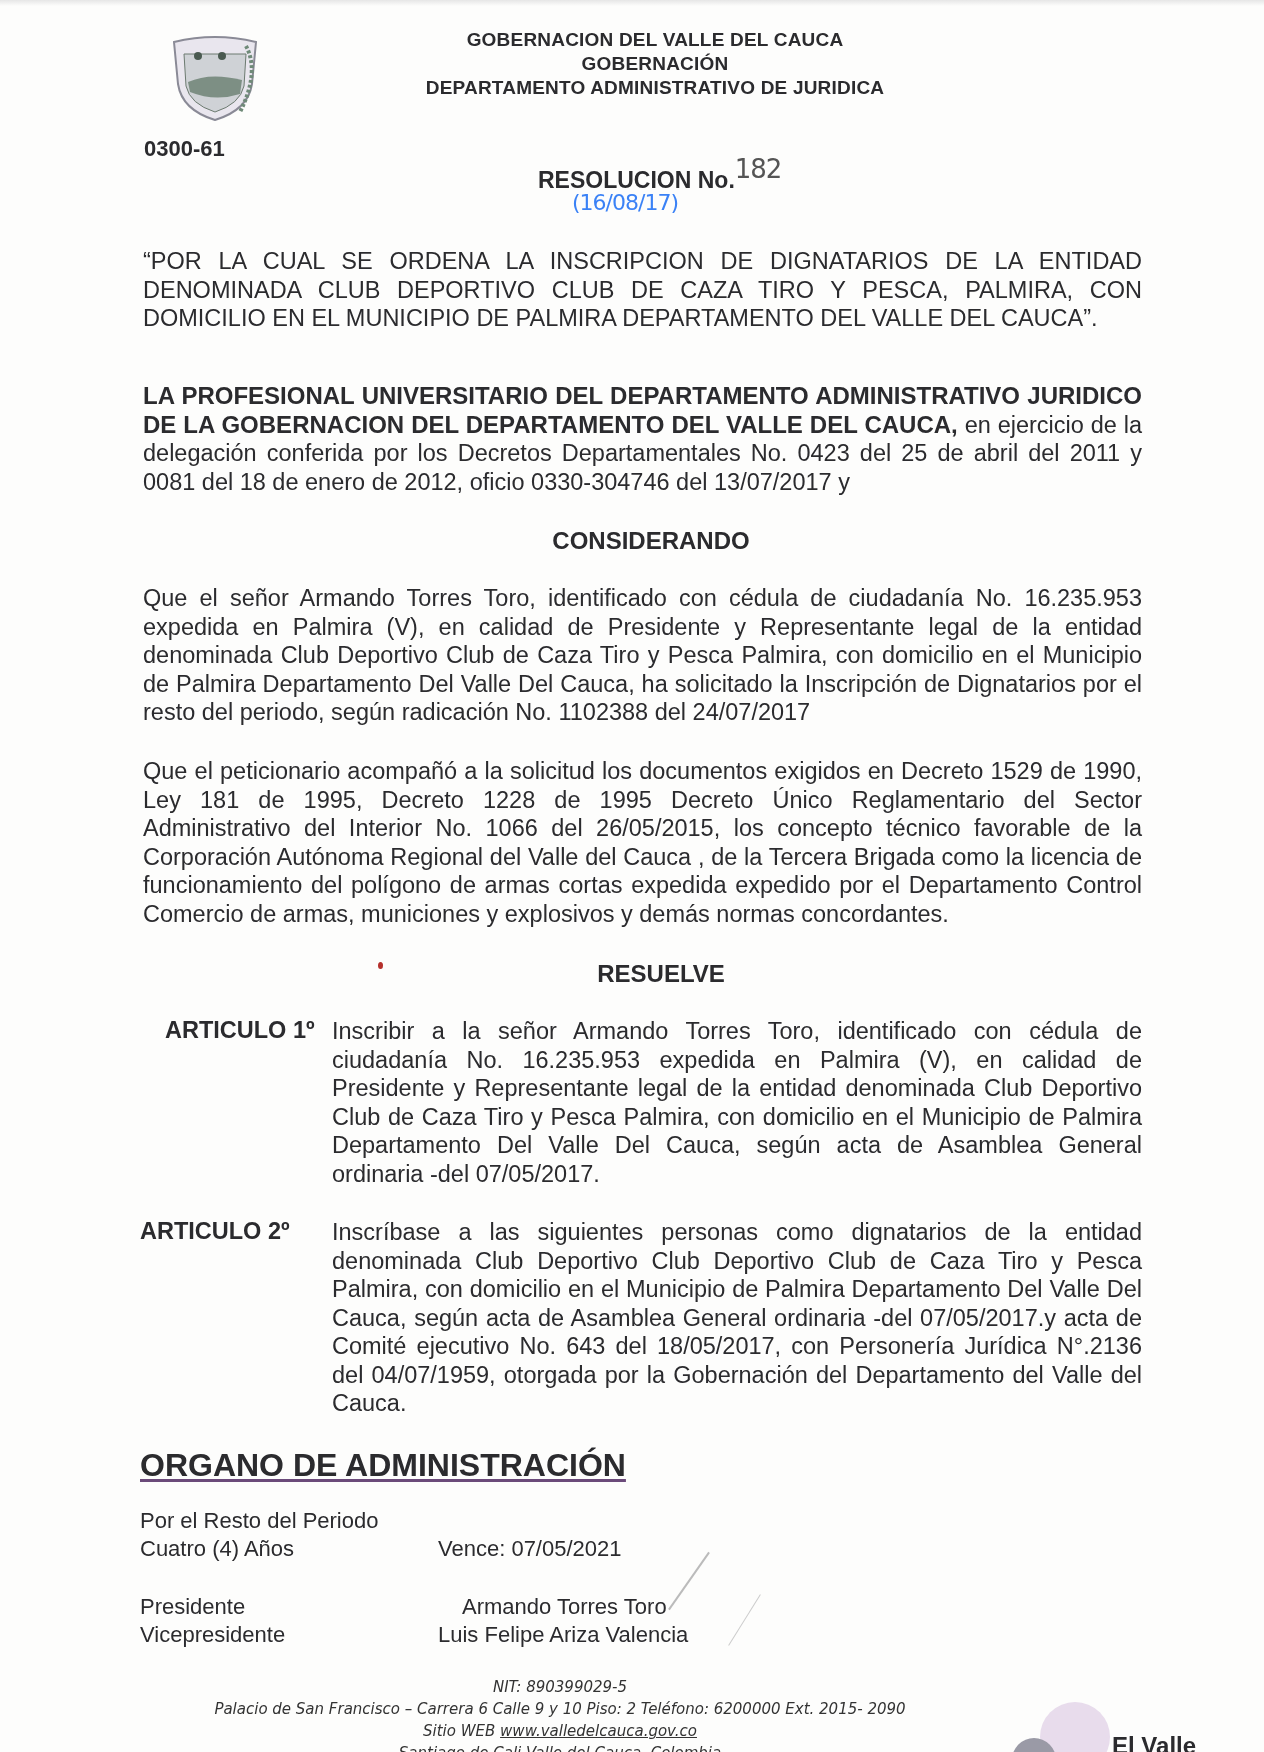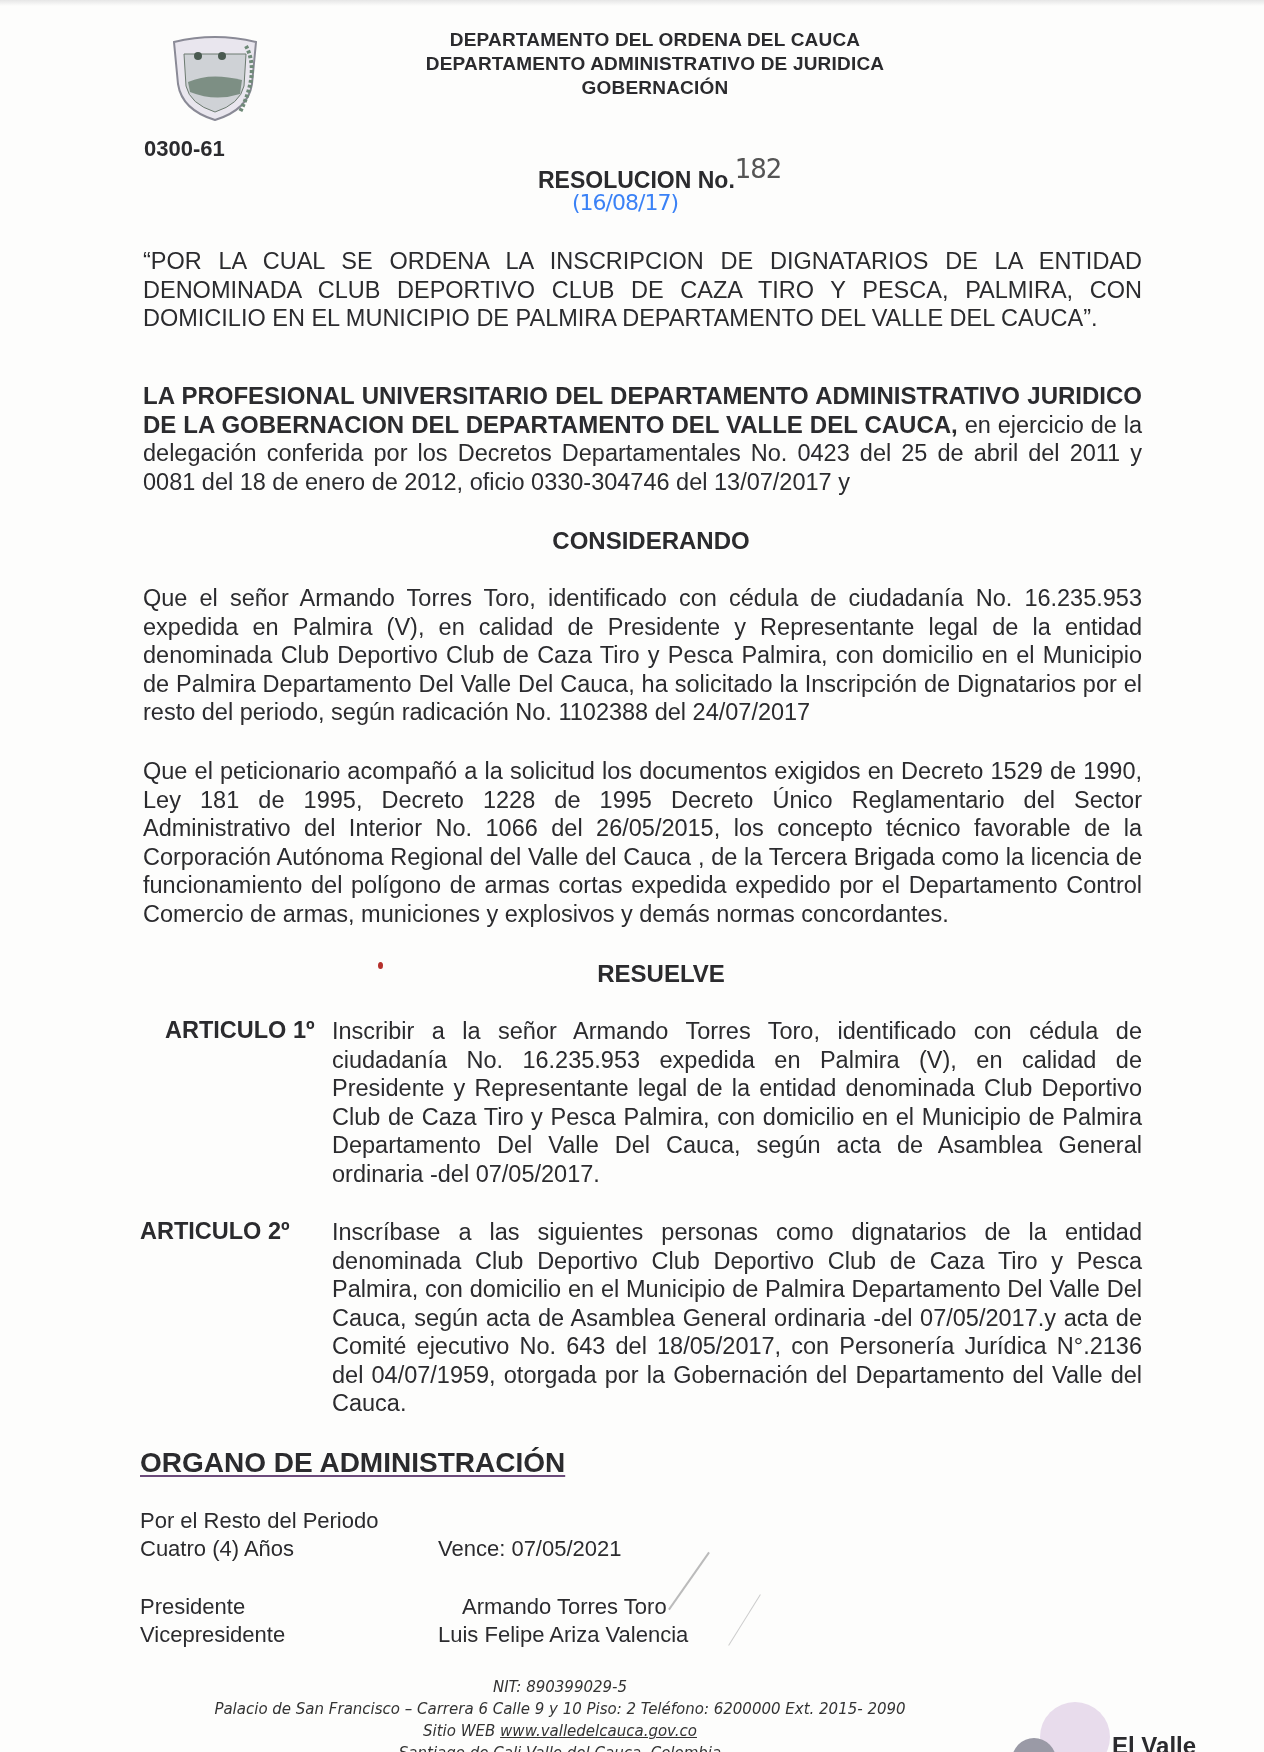--- a/index.html
+++ b/index.html
@@ -17,21 +17,21 @@
   .resol .hand { font-family: "DejaVu Sans", sans-serif; font-weight: normal; font-size: 26px; color: #555; position: relative; top: -10px; letter-spacing: -1px; }
   .resol-date { position: absolute; left: 572px; top: 190px; font-family: "DejaVu Sans", sans-serif; font-size: 22px; color: #3b82f6; letter-spacing: -1px; }
   .para { position: absolute; left: 143px; width: 999px; font-size: 23.5px; line-height: 28.5px; text-align: justify; text-align-last: left; }
   .title-block { top: 247px; text-transform: none; }
   .authority { top: 382px; }
   .authority .bold { font-weight: bold; font-size: 24px; }
   .center-head { position: absolute; left: 0; width: 1264px; text-align: center; font-weight: bold; font-size: 24px; padding-left: 19px; }
   .article { position: absolute; left: 140px; width: 1002px; }
   .article .label { position: absolute; left: 0; top: 0; font-weight: bold; font-size: 23.5px; }
   .article .text { position: absolute; left: 192px; width: 810px; font-size: 23.5px; line-height: 28.5px; text-align: justify; text-align-last: left; }
-  .organo { position: absolute; left: 140px; top: 1447px; font-weight: bold; font-size: 28px; text-decoration: underline; text-decoration-color: #6b4a7a; text-underline-offset: 3px; }
+  .organo { position: absolute; left: 140px; top: 1447px; font-weight: bold; font-size: 32px; text-decoration: underline; text-decoration-color: #6b4a7a; text-underline-offset: 3px; }
   .org-row { position: absolute; font-size: 22px; }
   .footer { position: absolute; left: 200px; width: 720px; text-align: center; font-style: italic; font-size: 15px; line-height: 22px; color: #333; font-family: "DejaVu Sans", sans-serif; }
   .footer a { color: #333; text-decoration: underline; }
   .check1 { position: absolute; left: 688px; top: 1546px; width: 2px; height: 70px; background: #bbb; transform: rotate(35deg); }
   .check2 { position: absolute; left: 744px; top: 1590px; width: 1px; height: 60px; background: #ccc; transform: rotate(32deg); }
   .redmark { position: absolute; left: 378px; top: 962px; width: 5px; height: 7px; border-radius: 50%; background: #b5302c; }
   .logo-circle1 { position: absolute; left: 1040px; top: 1702px; width: 70px; height: 70px; border-radius: 50%; background: #e8dcec; }
   .logo-circle2 { position: absolute; left: 1012px; top: 1738px; width: 44px; height: 44px; border-radius: 50%; background: #9a9aa6; }
   .logo-text { position: absolute; left: 1112px; top: 1732px; font-weight: bold; font-size: 24px; color: #2b2b2e; }
 </style>
@@ -43,23 +43,23 @@
 <svg class="crest" viewBox="0 0 110 92">
   <path d="M14 10 Q55 0 96 10 L92 52 Q88 78 55 88 Q22 78 18 52 Z" fill="#e9e6ee" stroke="#8a8a96" stroke-width="2"></path>
   <path d="M24 22 L86 22 L84 54 Q80 72 55 80 Q30 72 26 54 Z" fill="#cfd2d6" stroke="#6c7a70" stroke-width="1"></path>
   <circle cx="38" cy="24" r="4" fill="#4a5a50"></circle>
   <circle cx="62" cy="24" r="4" fill="#4a5a50"></circle>
   <path d="M28 50 Q50 40 82 48 L80 62 Q55 70 30 60 Z" fill="#7d8f84"></path>
   <path d="M86 14 Q100 40 80 80" fill="none" stroke="#6f8a78" stroke-width="4" stroke-dasharray="3 2"></path>
 </svg>
 
 <div class="header">
-  <div>DEPARTAMENTO DEL ORDENA DEL CAUCA</div>
+  <div>GOBERNACION DEL VALLE DEL CAUCA</div>
+  <div>GOBERNACIÓN</div>
   <div>DEPARTAMENTO ADMINISTRATIVO DE JURIDICA</div>
-  <div>GOBERNACIÓN</div>
 </div>
 
 <div class="code">0300-61</div>
 
 <div class="resol">
   <span>RESOLUCION No.</span><span class="hand">182</span>
 </div>
 <div class="resol-date">(16/08/17)</div>
 
 <div class="para title-block">“POR LA CUAL SE ORDENA LA  INSCRIPCION DE DIGNATARIOS  DE LA ENTIDAD DENOMINADA CLUB DEPORTIVO CLUB  DE CAZA  TIRO  Y PESCA, PALMIRA,  CON DOMICILIO  EN  EL  MUNICIPIO  DE  PALMIRA  DEPARTAMENTO  DEL  VALLE  DEL CAUCA”.</div>

